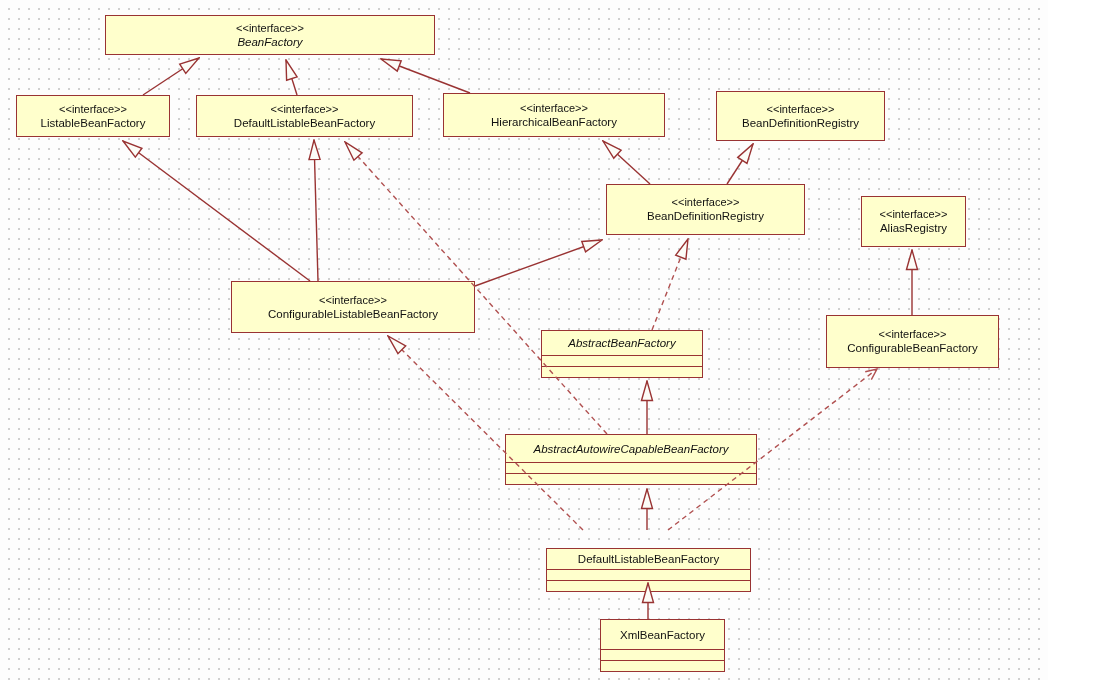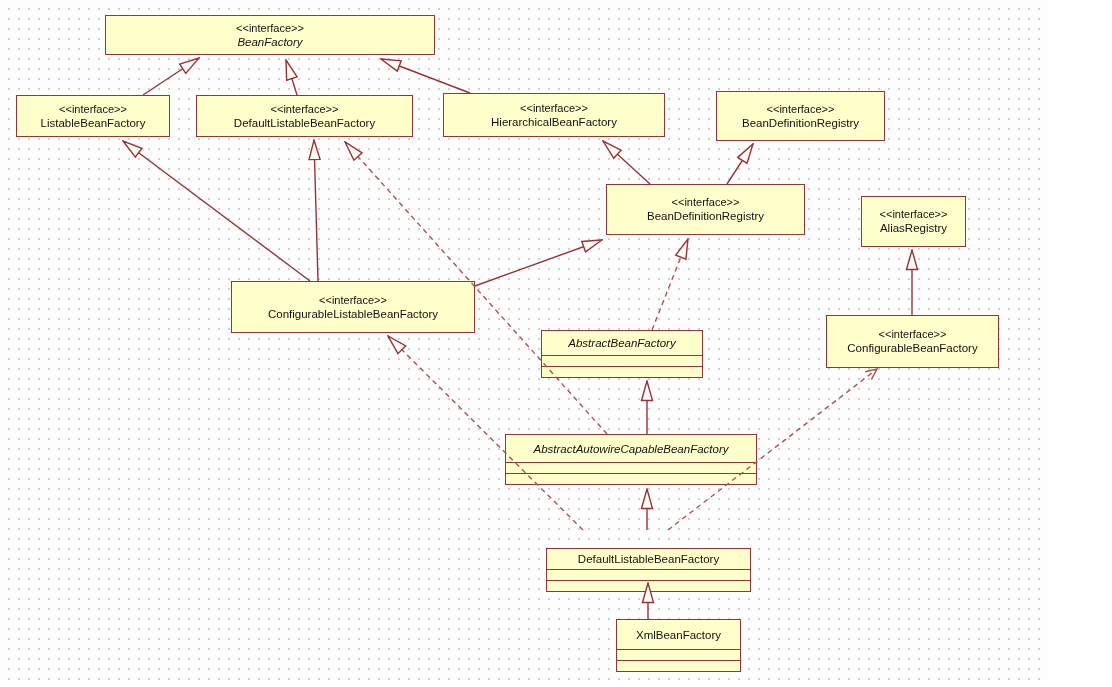--- a/index.html
+++ b/index.html
@@ -32,21 +32,21 @@
   #n-autowire      { left:196px; top:95px;  width:217px; height:42px; }
   #n-hierarchical  { left:443px; top:93px;  width:222px; height:44px; }
   #n-singleton     { left:716px; top:91px;  width:169px; height:50px; }
   #n-configurable  { left:606px; top:184px; width:199px; height:51px; }
   #n-alias         { left:861px; top:196px; width:105px; height:51px; }
   #n-beandef       { left:826px; top:315px; width:173px; height:53px; }
   #n-conflistable  { left:231px; top:281px; width:244px; height:52px; }
   #n-abstractbf    { left:541px; top:330px; width:162px; height:48px; }
   #n-aac           { left:505px; top:434px; width:252px; height:51px; }
   #n-dlbf          { left:546px; top:530px; width:205px; height:44px;margin-top:18px; }
-  #n-xml           { left:616px; top:619px; width:125px; height:53px; }
+  #n-xml           { left:600px; top:619px; width:125px; height:53px; }
   path.solid  { stroke:#993333; stroke-width:1.4; fill:none; }
   path.dashed { stroke:#b05050; stroke-width:1.4; fill:none; stroke-dasharray:5 4; }
 </style>
 </head>
 <body>
 
 <div class="canvas">
 
   <svg class="edges" viewBox="0 0 1048 680" xmlns="http://www.w3.org/2000/svg">
     <defs>

